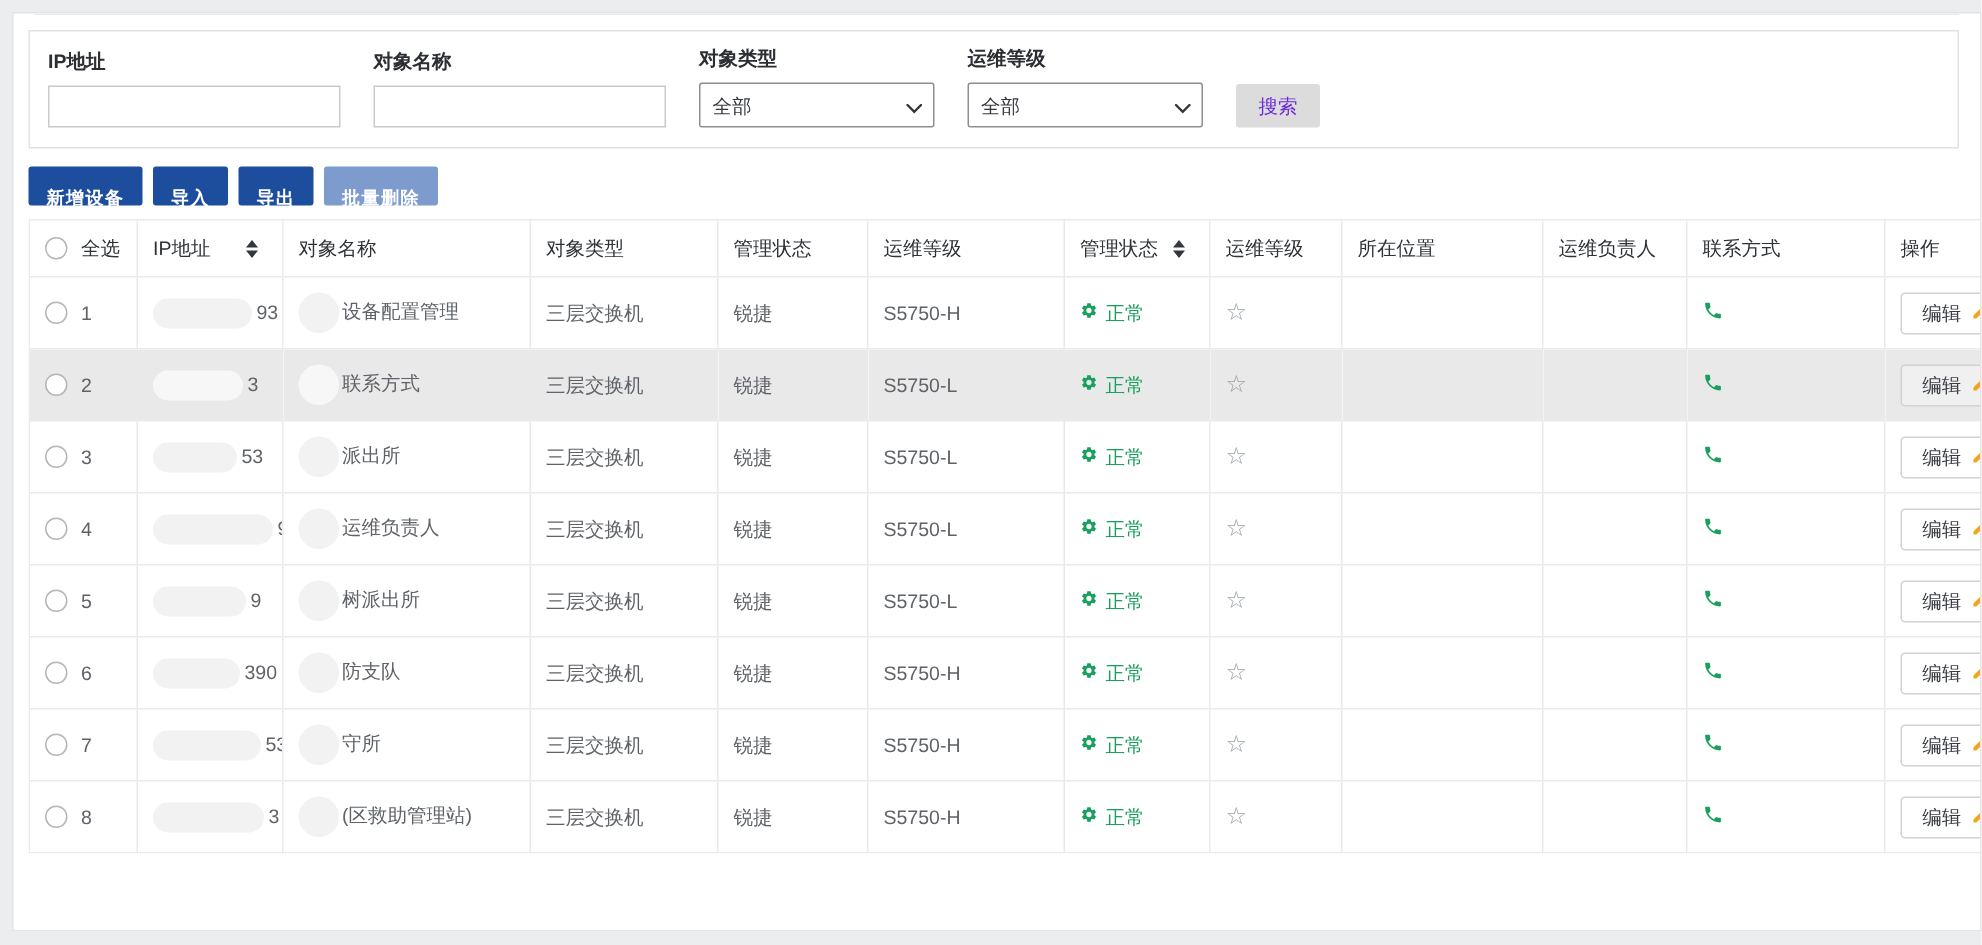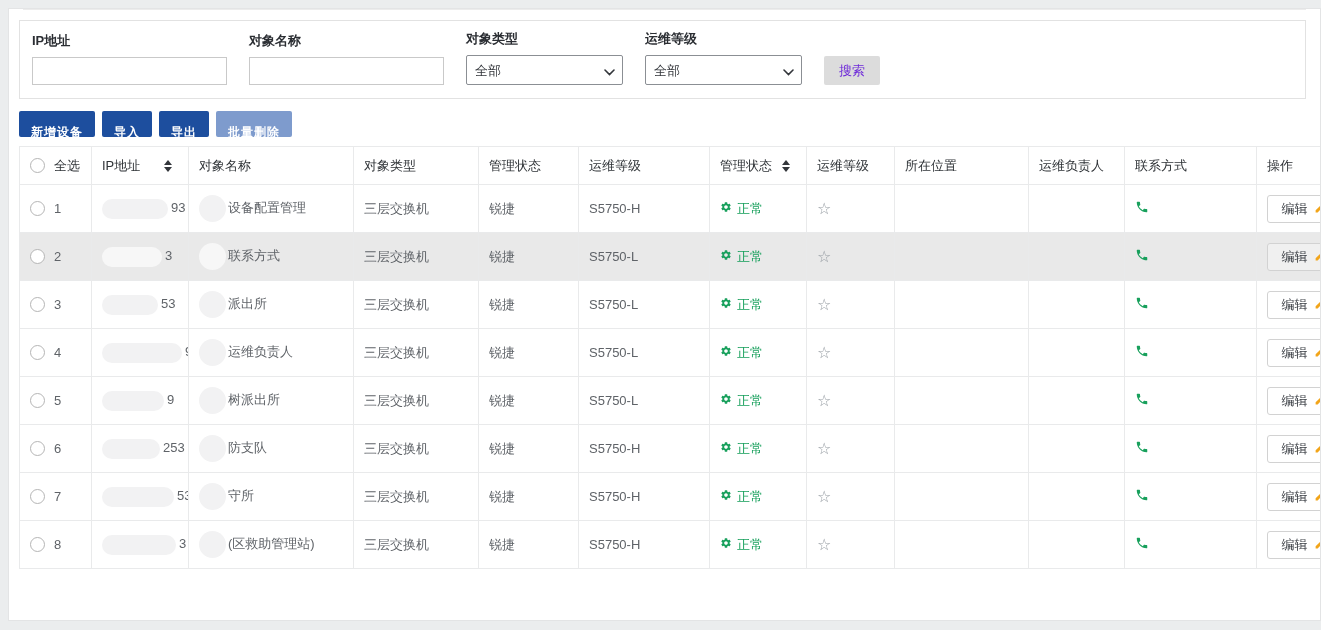--- a/index.html
+++ b/index.html
@@ -433,21 +433,21 @@
     </td>
   </tr>
           <tr>
     <td>
       <span class="sel-cell">
         <span class="radio"></span>
         <span>6</span>
       </span>
     </td>
     <td>
-      <span class="blob ip-blob"></span><span>253</span>
+      <span class="blob ip-blob"></span><span>390</span>
     </td>
     <td>
       <span class="blob-round"></span><span>防支队</span>
     </td>
     <td>三层交换机</td>
     <td>锐捷</td>
     <td>S5750-H</td>
     <td>
       <span class="status">
         <span>

